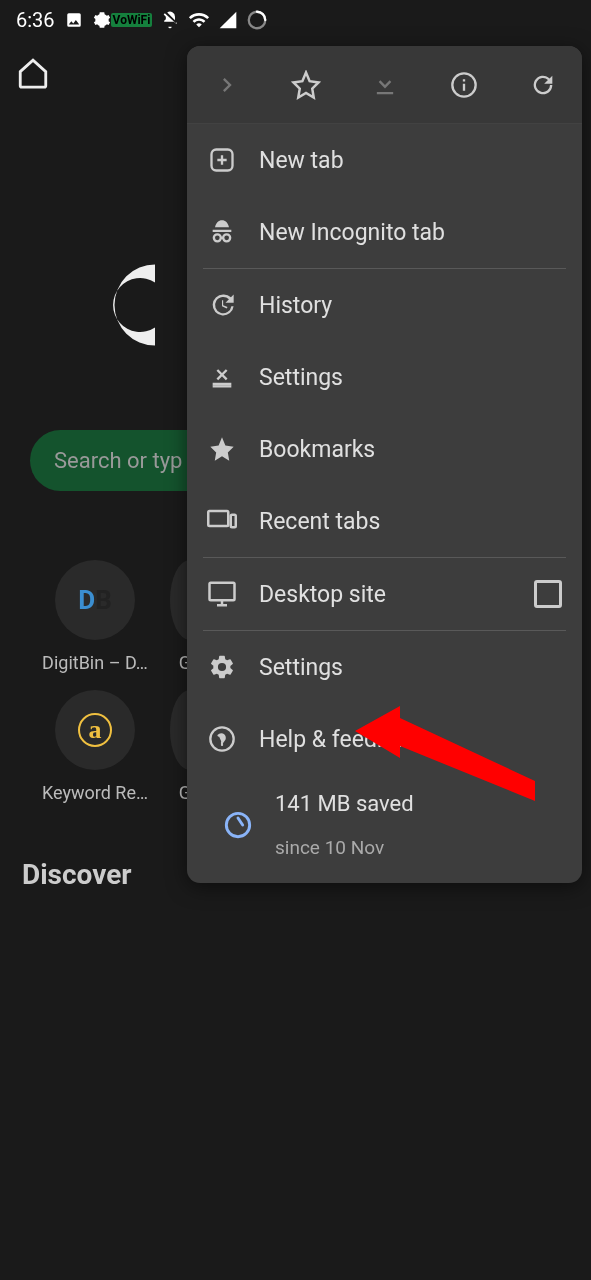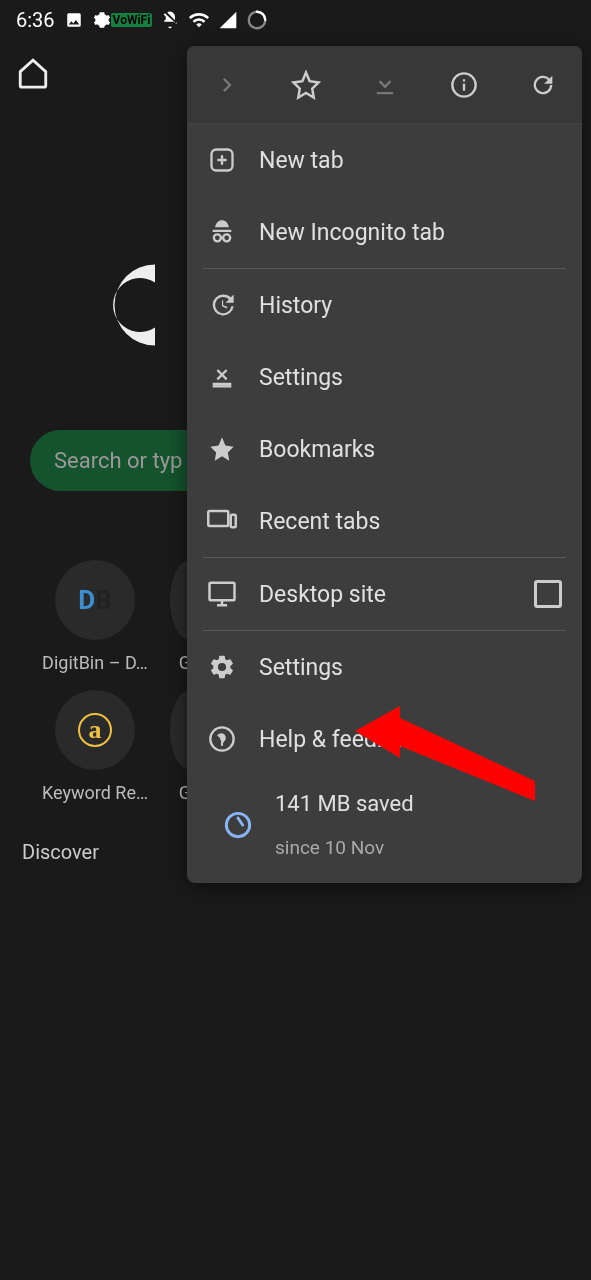--- a/index.html
+++ b/index.html
@@ -78,34 +78,35 @@
     white-space: nowrap;
     overflow: hidden;
     text-overflow: ellipsis;
   }
   .sc1 { top: 450px; left: 30px; }
   .sc2 { top: 450px; left: 170px; width: 30px; }
   .sc3 { top: 580px; left: 30px; }
   .sc4 { top: 580px; left: 170px; width: 30px; }
   .discover {
     position: absolute;
-    top: 730px;
+    top: 748px;
     left: 22px;
-    font-size: 20px;
+    font-size: 28px;
     color: #ccc;
+    font-weight: bold;
   }
 
   
   .menu {
     position: absolute;
     top: 46px;
     right: 9px;
     width: 395px;
     background: #3d3d3d;
-    border-radius: 8px;
+    border-radius: 13px;
     box-shadow: 0 4px 20px rgba(0,0,0,0.5);
     overflow: hidden;
   }
   .menu-top {
     height: 78px;
     display: flex;
     align-items: center;
     justify-content: space-around;
     border-bottom: 1px solid rgba(255,255,255,0.05);
     background: #383838;

